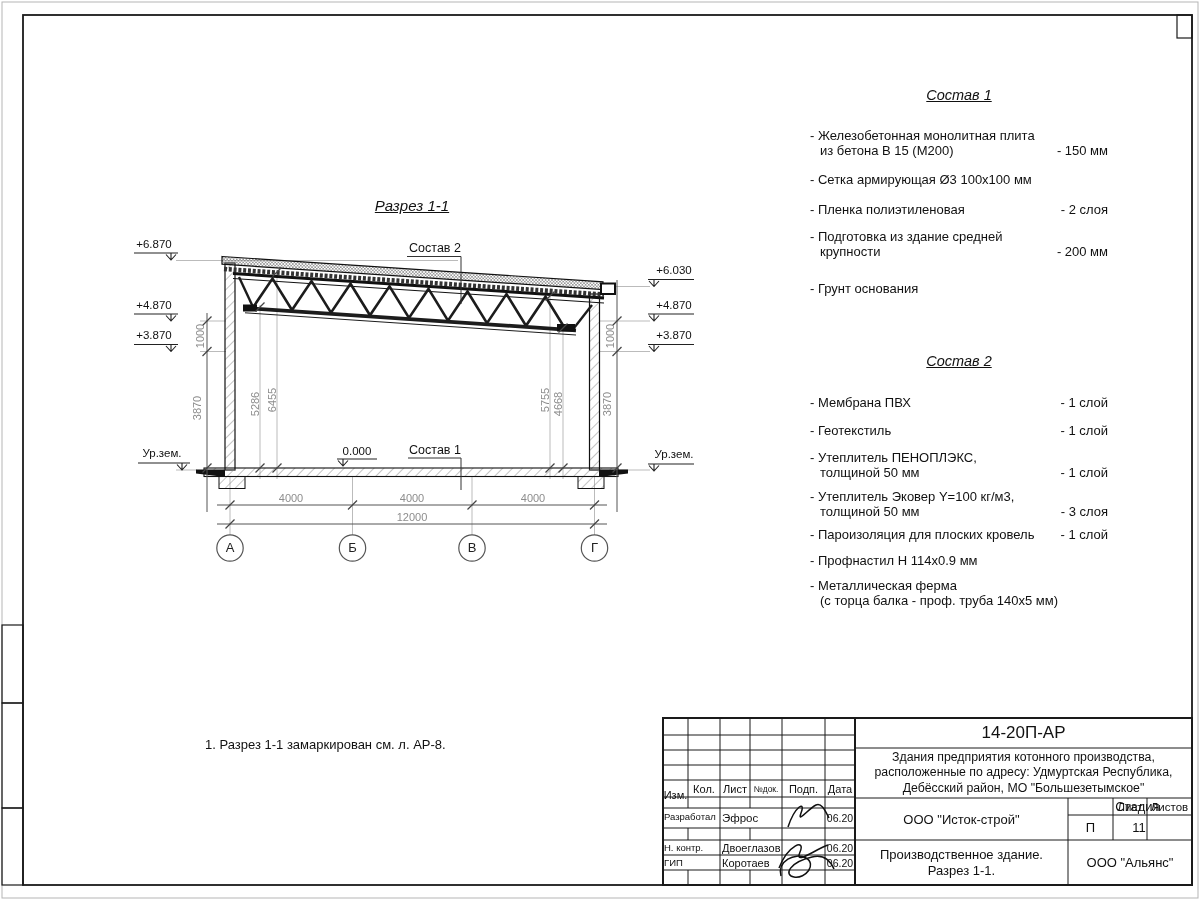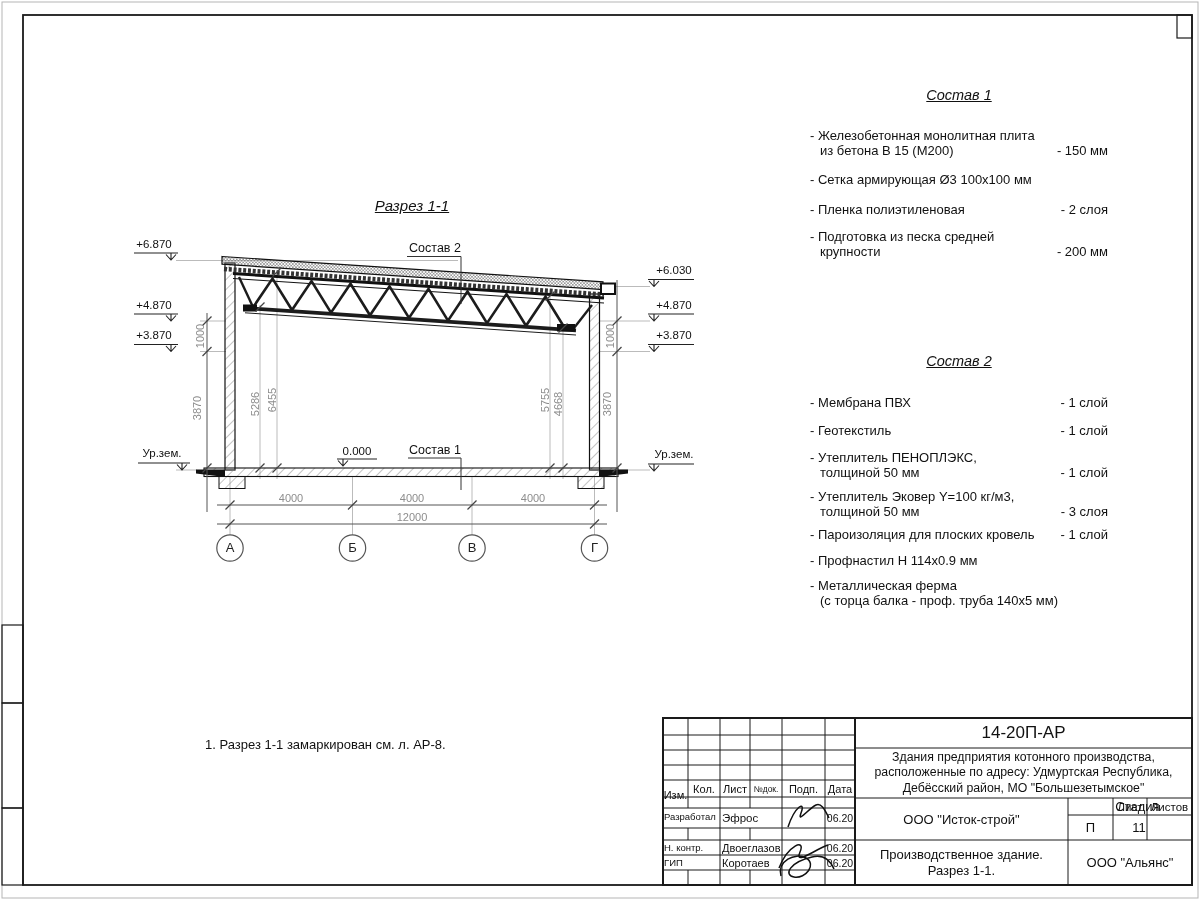--- a/index.html
+++ b/index.html
@@ -246,23 +246,27 @@
   </div>
   <div class="item mt14">
     <div class="iname">- Сетка армирующая Ø3 100х100 мм</div>
     <div class="ival"></div>
   </div>
   <div class="item mt15">
     <div class="iname">- Пленка полиэтиленовая</div>
     <div class="ival">-  2 слоя</div>
   </div>
   <div class="item mt12">
-    <div class="iname">- Подготовка из песка средней
+    <div class="iname">- Подготовка из здание средней
 крупности</div>
     <div class="ival">- 200 мм</div>
+  </div>
+  <div class="item mt22">
+    <div class="iname">- Грунт основания</div>
+    <div class="ival"></div>
   </div>
 </div>
 
 <div class="abs slist" style="left:810px;top:352px;">
   <div class="stitle">Состав 2</div>
   <div class="item mt24">
     <div class="iname">- Мембрана ПВХ</div>
     <div class="ival">- 1 слой</div>
   </div>
   <div class="item mt13">

